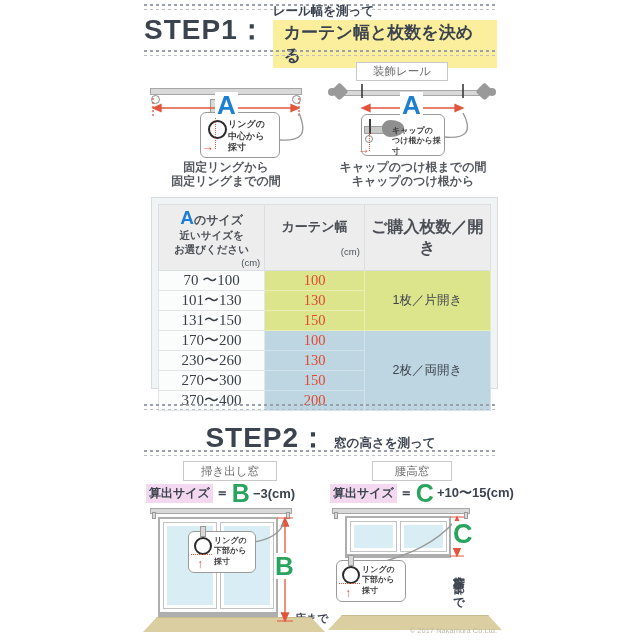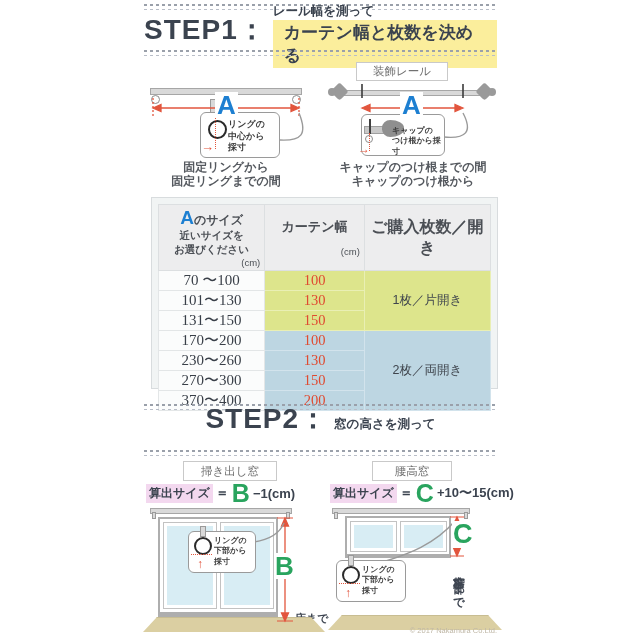--- a/index.html
+++ b/index.html
@@ -195,39 +195,39 @@
         <td class="cell-width g2">200</td>
       </tr>
     </tbody>
       </table>
   </div>
 
   <div class="dashes" style="top:404px;">
     <div class="dash-row"></div>
     <div class="dash-row"></div>
   </div>
-  <div class="step-row" style="top:400px;height:38px;">
+  <div class="step-row" style="top:419px;height:38px;">
     <span class="step-label">STEP2：</span>
     <span class="step-text">
       <span class="step-sub">窓の高さを測って</span>
     </span>
   </div>
   <div class="dashes" style="top:450px;">
     <div class="dash-row"></div>
     <div class="dash-row"></div>
   </div>
 
   <div class="frame-label" style="left:183px;top:461px;width:92px;height:18px;line-height:18px;">掃き出し窓</div>
   <div class="frame-label" style="left:372px;top:461px;width:78px;height:18px;line-height:18px;">腰高窓</div>
 
   <div class="formula" style="left:146px;top:481px;">
     <span class="f-pre">算出サイズ</span>
     <span class="f-eq">＝</span>
     <span class="f-letter">B</span>
-    <span class="f-suf">−1(cm)</span>
+    <span class="f-suf">−3(cm)</span>
   </div>
   <div class="formula" style="left:330px;top:481px;">
     <span class="f-pre">算出サイズ</span>
     <span class="f-eq">＝</span>
     <span class="f-letter">C</span>
     <span class="f-suf">+10〜15(cm)</span>
   </div>
 
   <div class="rail-bar" style="left:150px;top:508px;width:140px;height:4px;"></div>
   <div class="stem" style="left:152px;top:512px;width:2px;height:5px;"></div>

